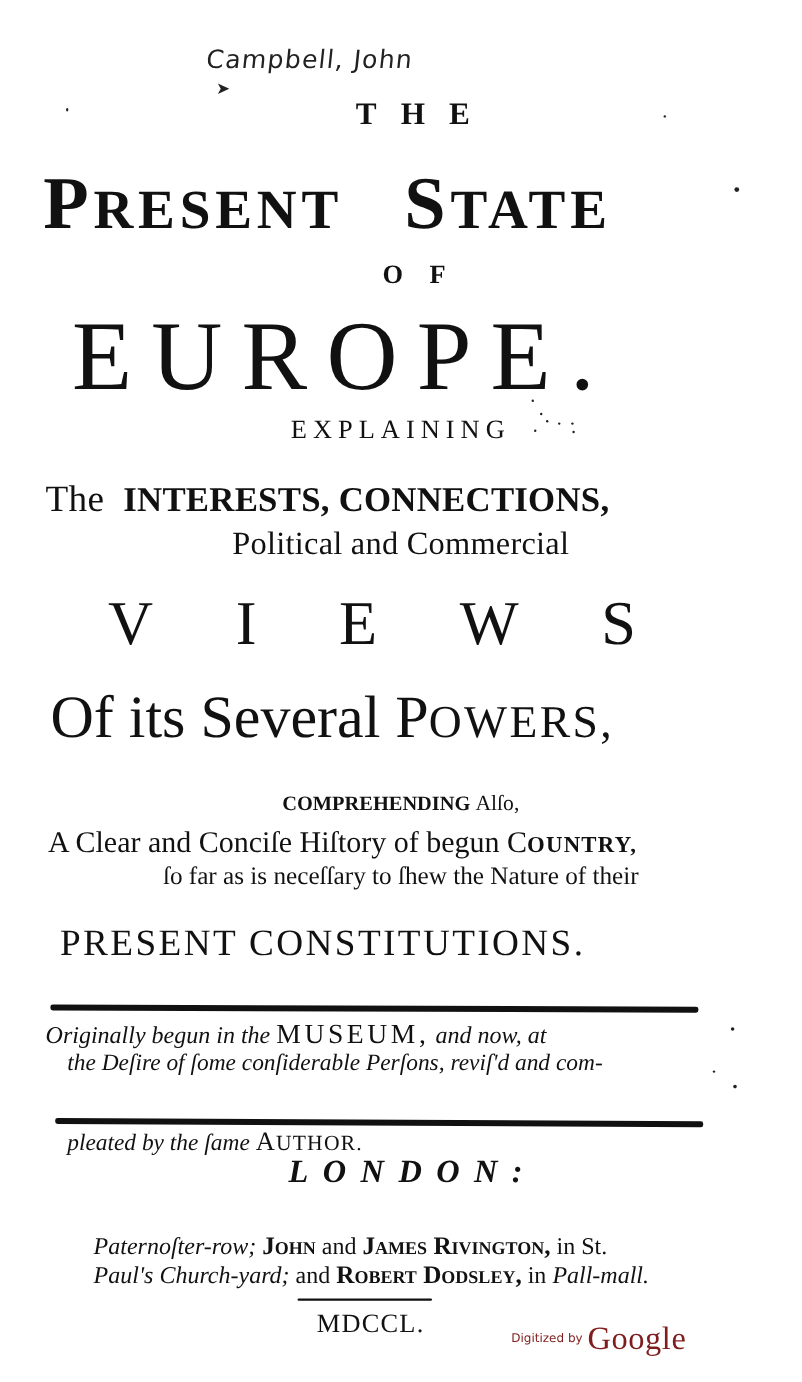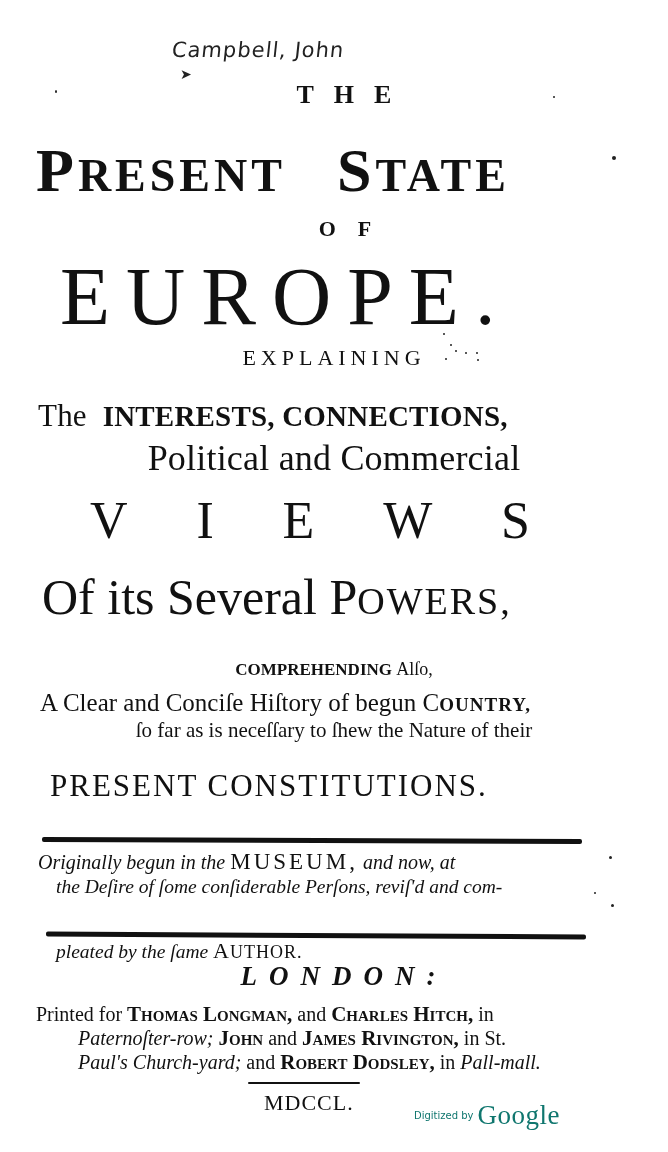--- a/index.html
+++ b/index.html
@@ -96,21 +96,21 @@
       top: 400px;
       font-size: 31px;
       left: 38px;
       width: 600px;
       text-align: left;
       letter-spacing: 0.2px;
     }
     .interests .caps { font-weight: bold; font-size: 29px; margin-top: 24px; }
     .political {
       top: 440px;
-      font-size: 36px;
+      font-size: 27px;
       letter-spacing: 0.2px;
     }
     .views {
       top: 495px;
       font-size: 52px;
       letter-spacing: 0;
       left: 90px;
       width: 440px;
       display: flex;
       justify-content: space-between;
@@ -214,23 +214,23 @@
     }
     .year {
       top: 1092px;
       left: 264px;
       font-size: 22px;
       font-weight: normal;
       letter-spacing: 1px;
     }
     .watermark {
       position: absolute;
-      left: 414px;
+      left: 426px;
       top: 1100px;
-      color: #0f766e;
+      color: #7f1d1d;
       white-space: nowrap;
     }
     .watermark .by {
       font-family: "DejaVu Sans", sans-serif;
       font-size: 10px;
       vertical-align: middle;
     }
     .watermark .brand {
       font-family: "Liberation Serif", serif;
       font-size: 27px;
@@ -307,27 +307,20 @@
   <div class="line it orig2">the Deſire of ſome conſiderable Perſons, reviſ'd and com-</div>
   <div class="line it orig3">
     <span>pleated by the ſame</span>
     <span class="author"><span class="cap">A</span><span>UTHOR.</span></span>
   </div>
 
   <div class="rule rule-bottom"></div>
 
   <div class="line center london">LONDON:</div>
 
-  <div class="line printed1">
-    <span>Printed for</span>
-    <span class="nm">Thomas Longman,</span>
-    <span>and</span>
-    <span class="nm">Charles Hitch,</span>
-    <span>in</span>
-  </div>
   <div class="line printed2">
     <span class="it">Paternoſter-row;</span>
     <span class="nm">John</span>
     <span>and</span>
     <span class="nm">James Rivington,</span>
     <span>in St.</span>
   </div>
   <div class="line printed3">
     <span class="it">Paul's Church-yard;</span>
     <span>and</span>

